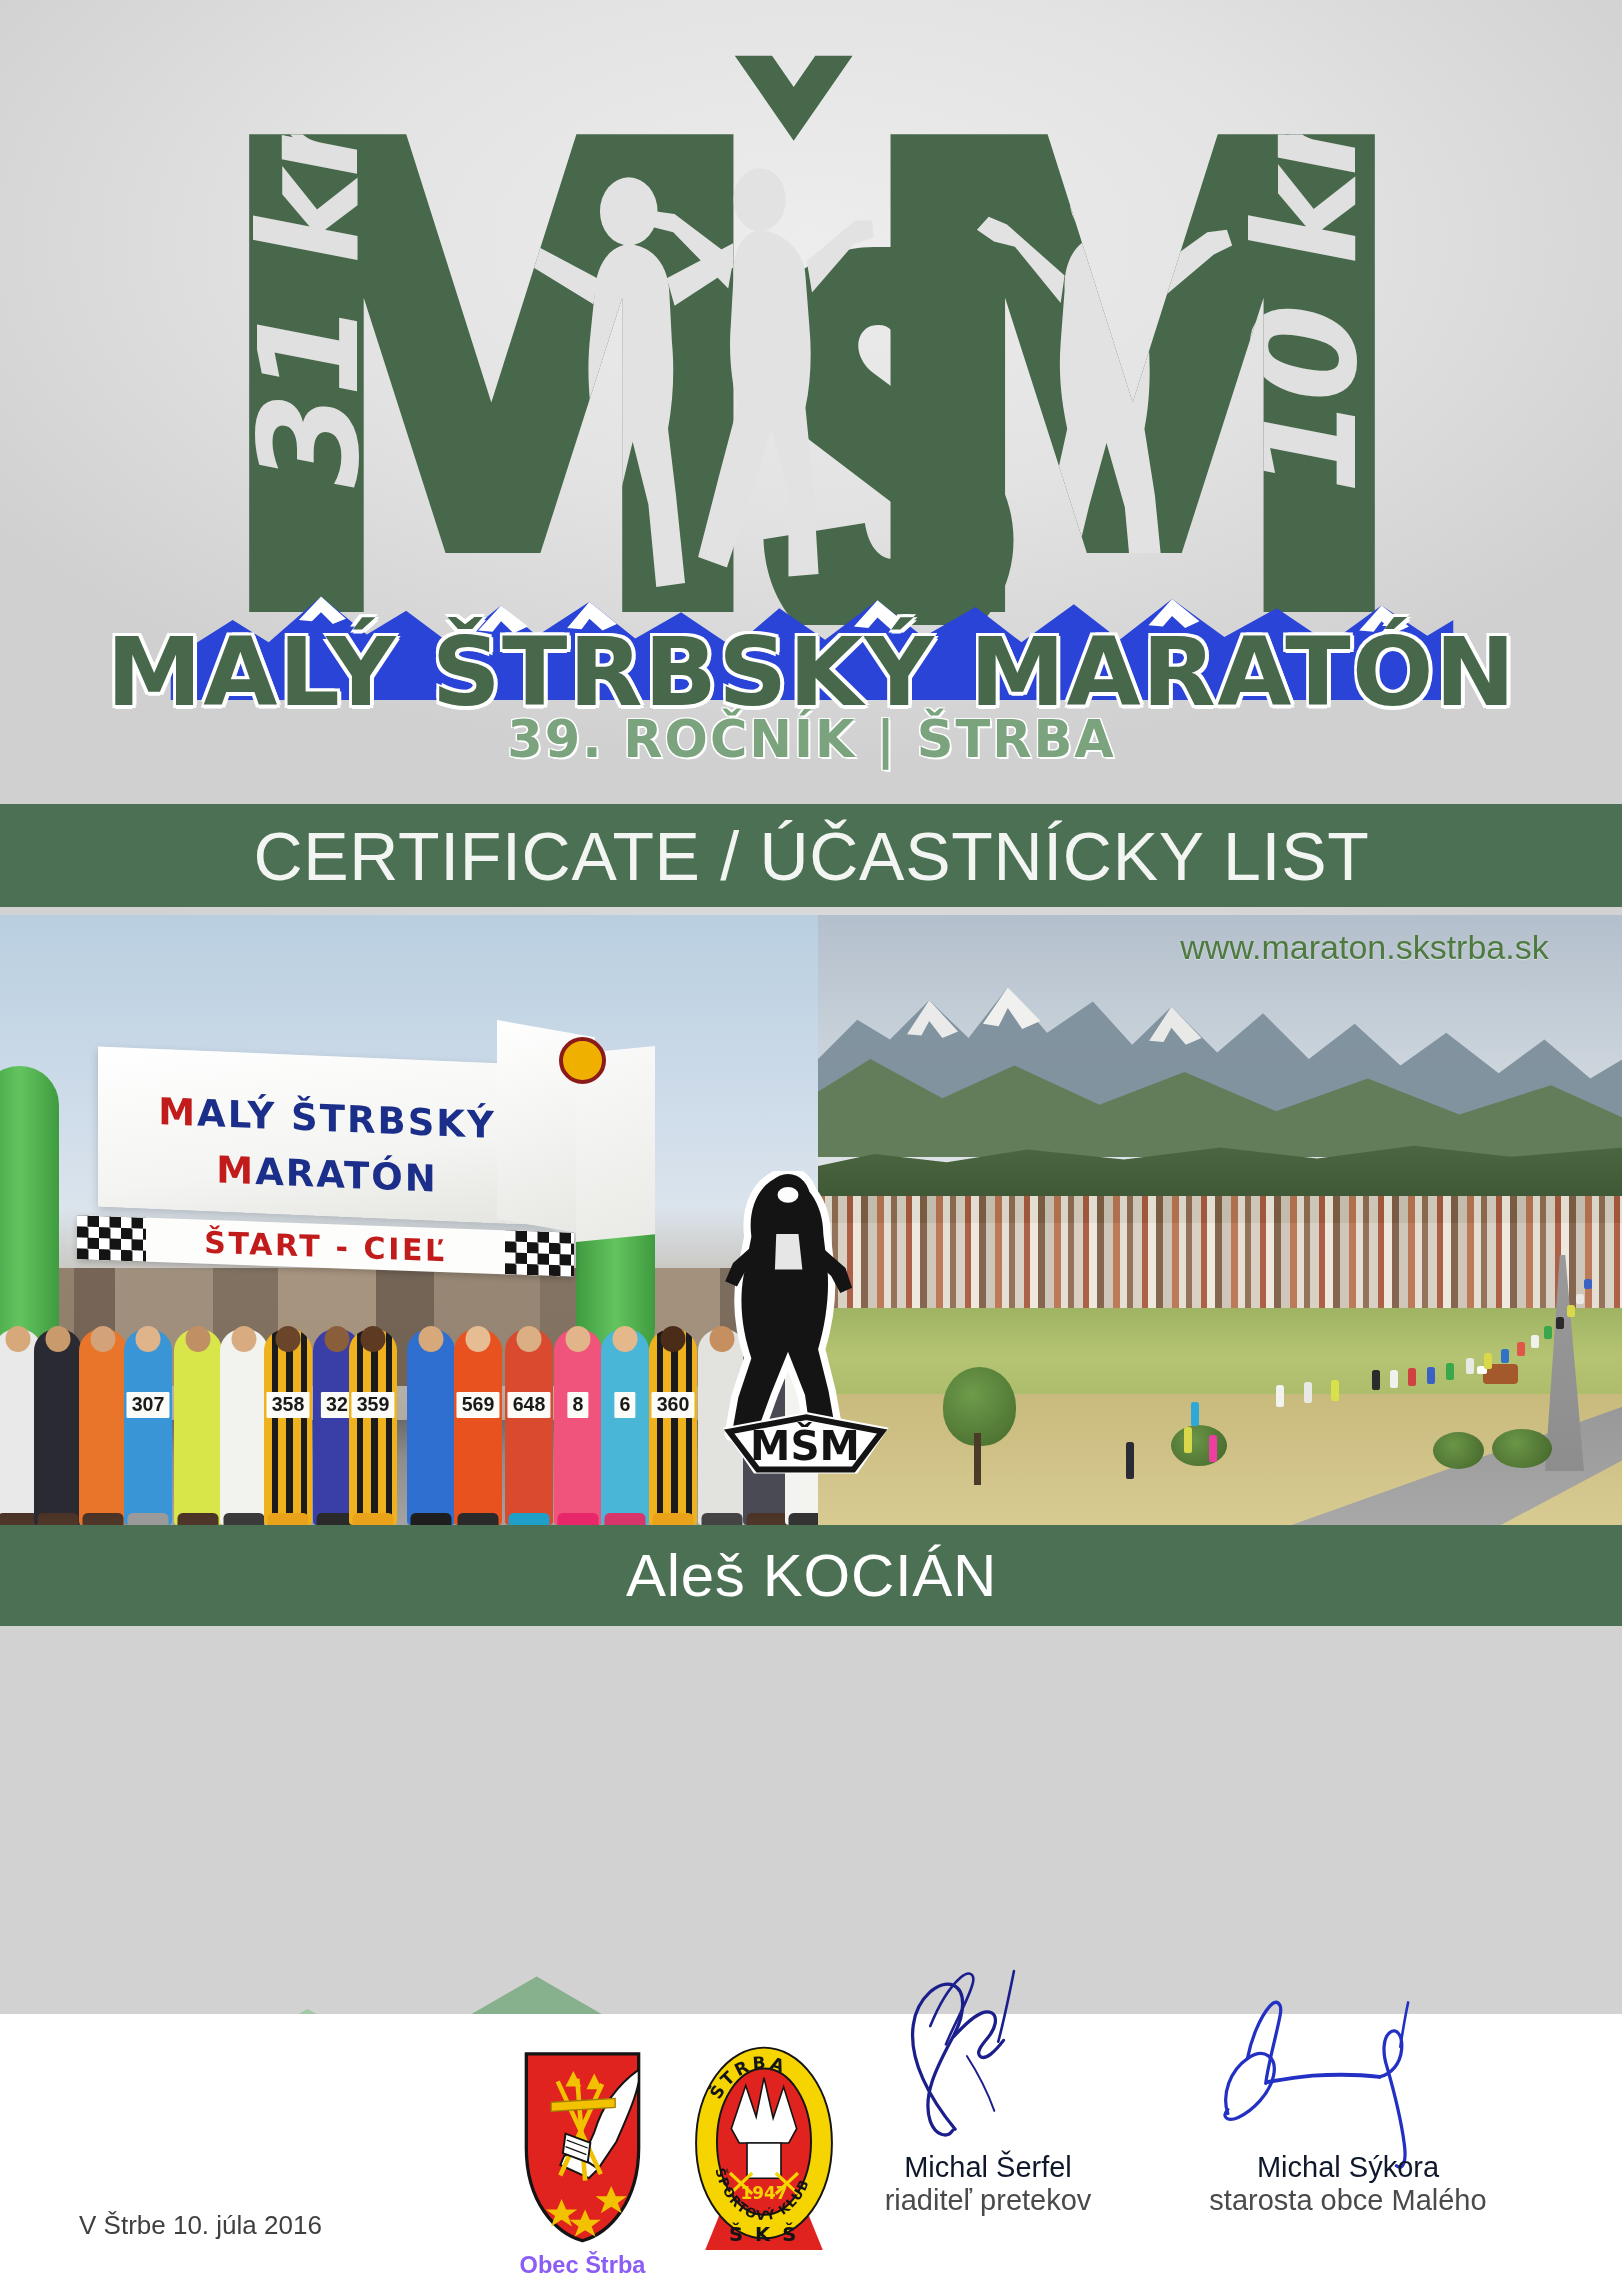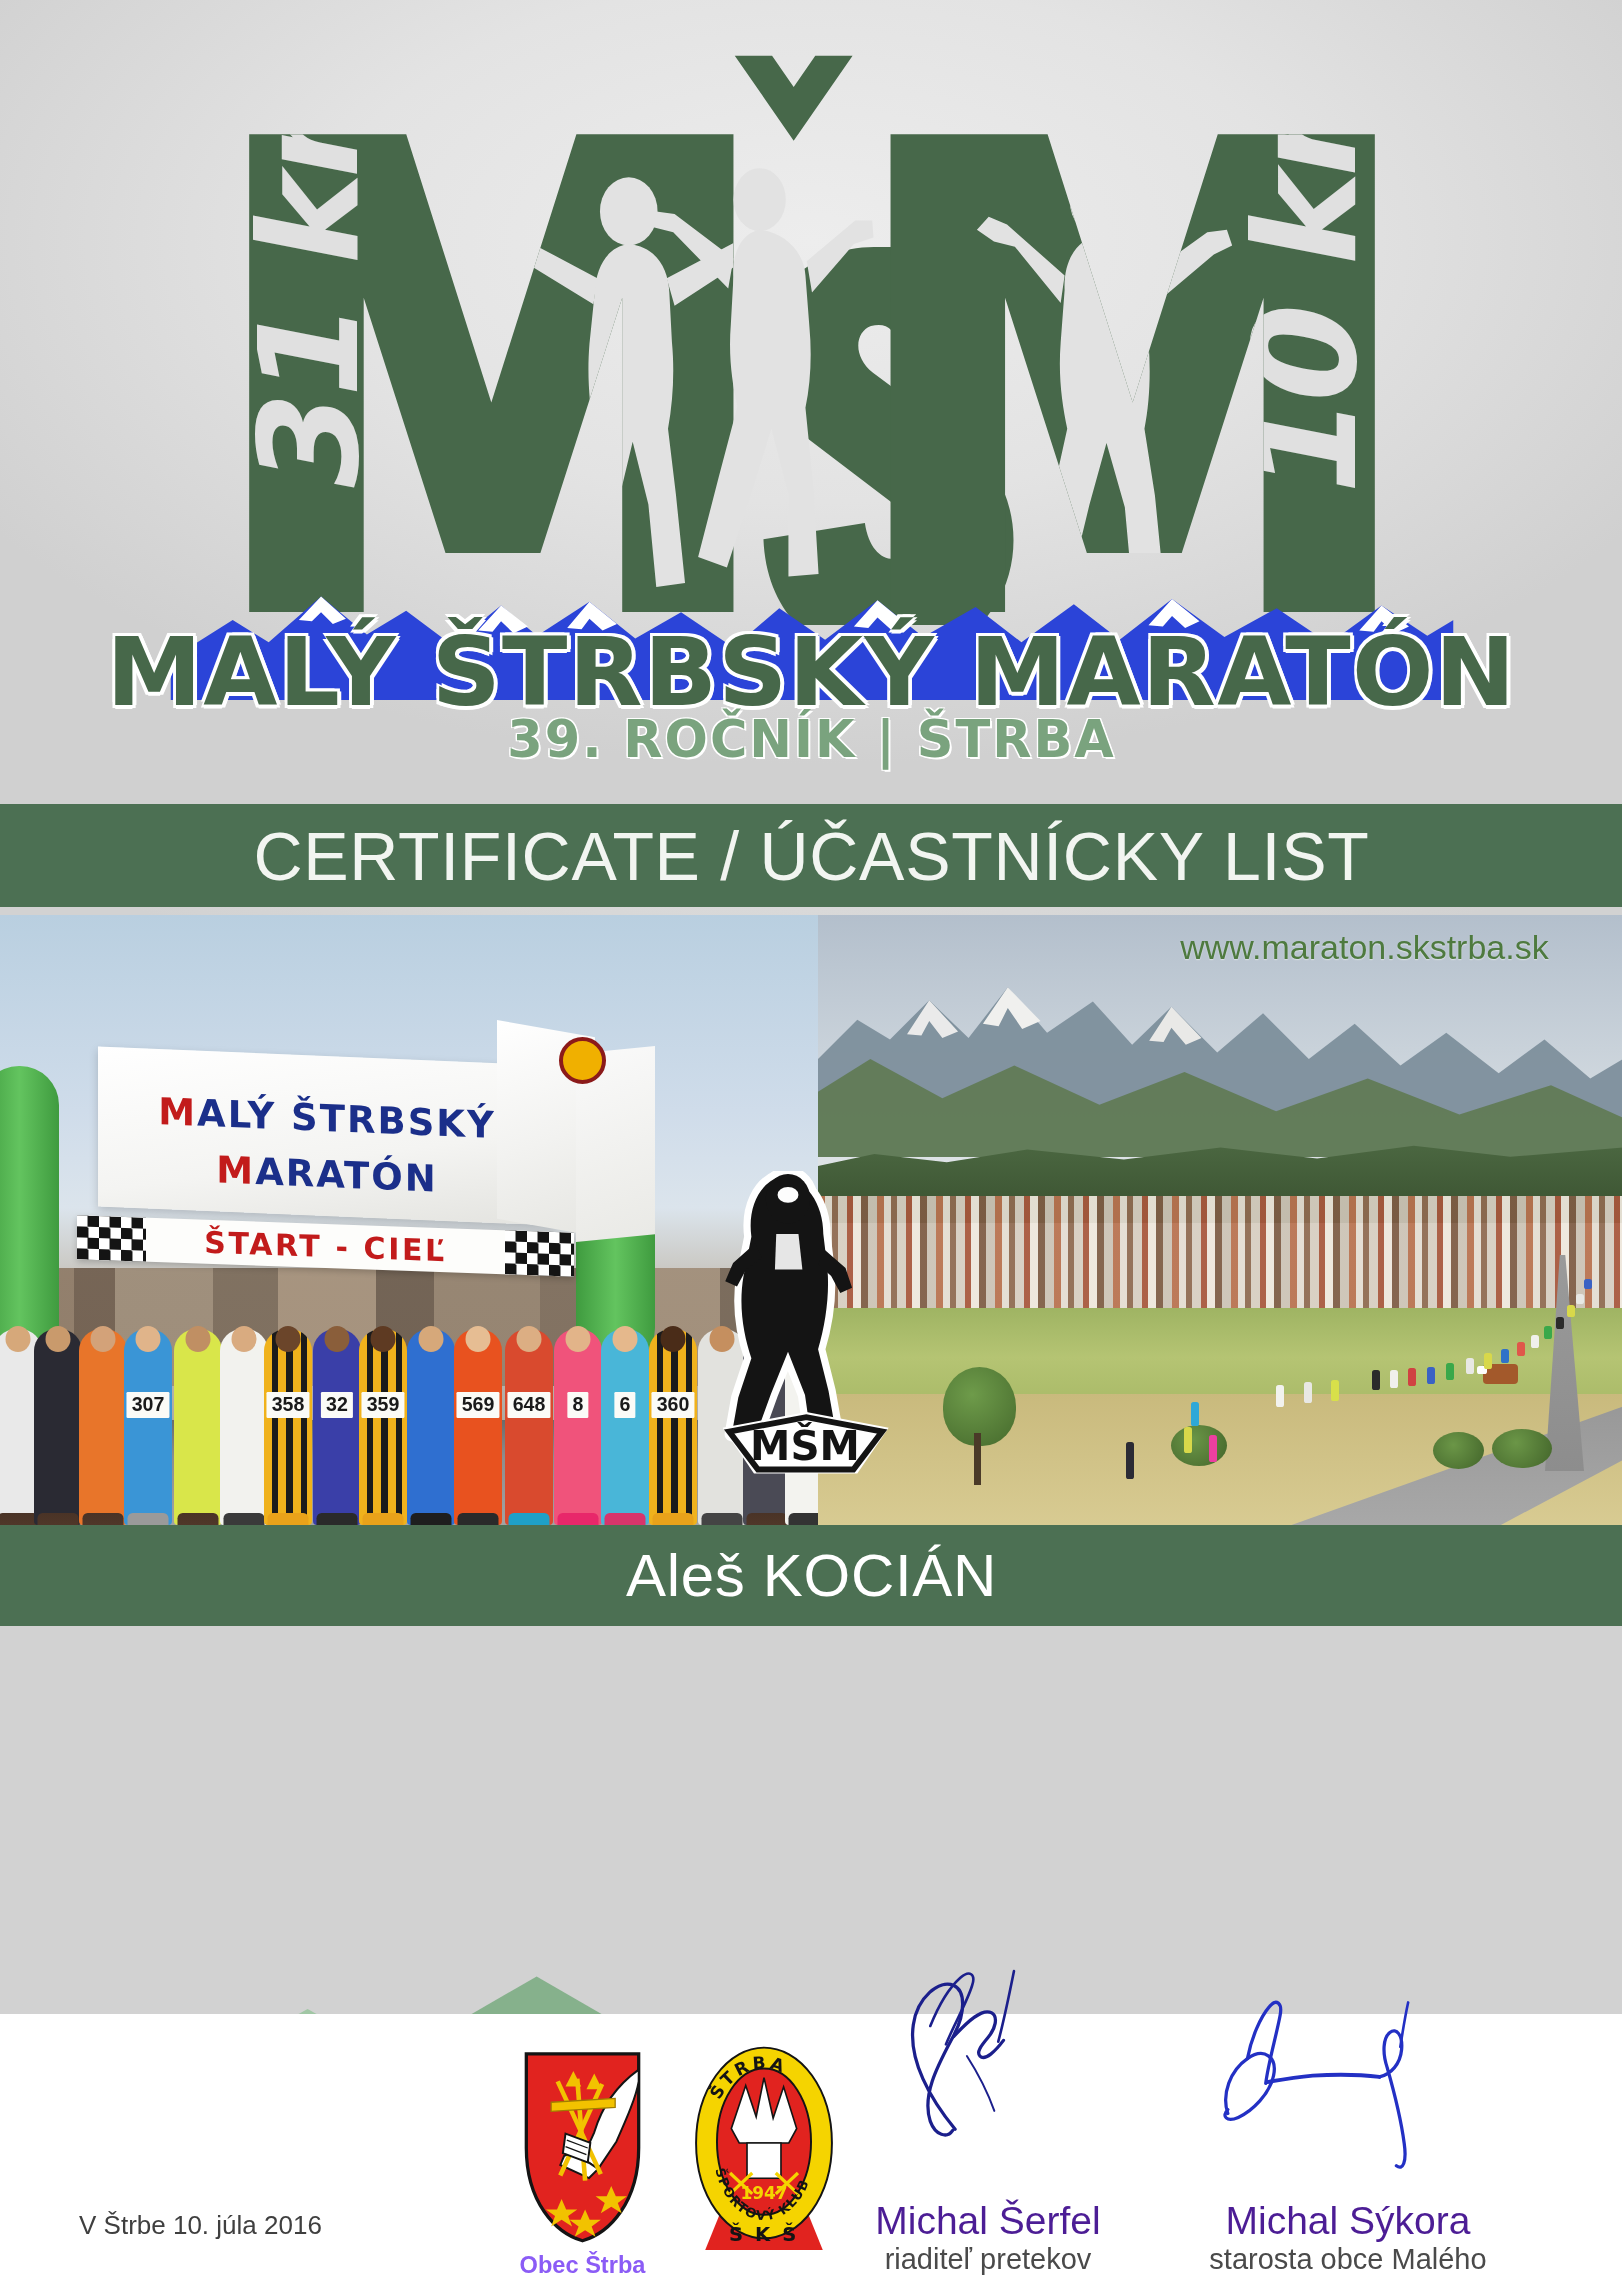--- a/index.html
+++ b/index.html
@@ -314,23 +314,22 @@
     font-family:"Liberation Sans", sans-serif;
   }
   .crest { position:absolute; }
   .crest-label {
     position:absolute; left:50%; transform:translateX(-50%);
     font-size:23.6px; font-weight:bold; color:#8b5cf6; white-space:nowrap;
     font-family:"Liberation Sans", sans-serif;
   }
   .sig-block { position:absolute; text-align:center; }
   .sig-name {
-    font-size:39px; color:#4c1d95; white-space:nowrap;
-    font-family:"Liberation Sans", sans-serif;
-    margin-top:48px;
+    font-size:29px; color:#0f172a; white-space:nowrap;
+    font-family:"Liberation Sans", sans-serif;
   }
   .sig-role {
     font-size:29px; color:#4a4a4a; white-space:nowrap;
     font-family:"Liberation Sans", sans-serif;
   }
   .sig-svg { position:absolute; }
 </style>
 </head>
 <body>
 
@@ -480,21 +479,21 @@
         <div class="rn" style="left:264px;  background:repeating-linear-gradient(90deg,#f0b21c 0 7.9px,#1b1b1b 7.9px 14.4px);">
             <div class="head" style="background:#6b452a;"></div>
             <div class="bib">358</div>
             <div class="legs" style="background:#e9a21a;"></div>
           </div>
         <div class="rn" style="left:313px;  background:#3a3fa8;">
             <div class="head" style="background:#8a5e3a;"></div>
             <div class="bib">32</div>
             <div class="legs" style="background:#2a2a2a;"></div>
           </div>
-        <div class="rn" style="left:359px;  background:repeating-linear-gradient(90deg,#f0b21c 0 7.9px,#1b1b1b 7.9px 14.4px);">
+        <div class="rn" style="left:349px;  background:repeating-linear-gradient(90deg,#f0b21c 0 7.9px,#1b1b1b 7.9px 14.4px);">
             <div class="head" style="background:#5e3a22;"></div>
             <div class="bib">359</div>
             <div class="legs" style="background:#e9a21a;"></div>
           </div>
         <div class="rn" style="left:407px;  background:#2f6fd0;">
             <div class="head" style="background:#d6a87a;"></div>
             <div class="legs" style="background:#1e1e1e;"></div>
           </div>
         <div class="rn" style="left:454px;  background:#e8521f;">
             <div class="head" style="background:#e6bd93;"></div>

